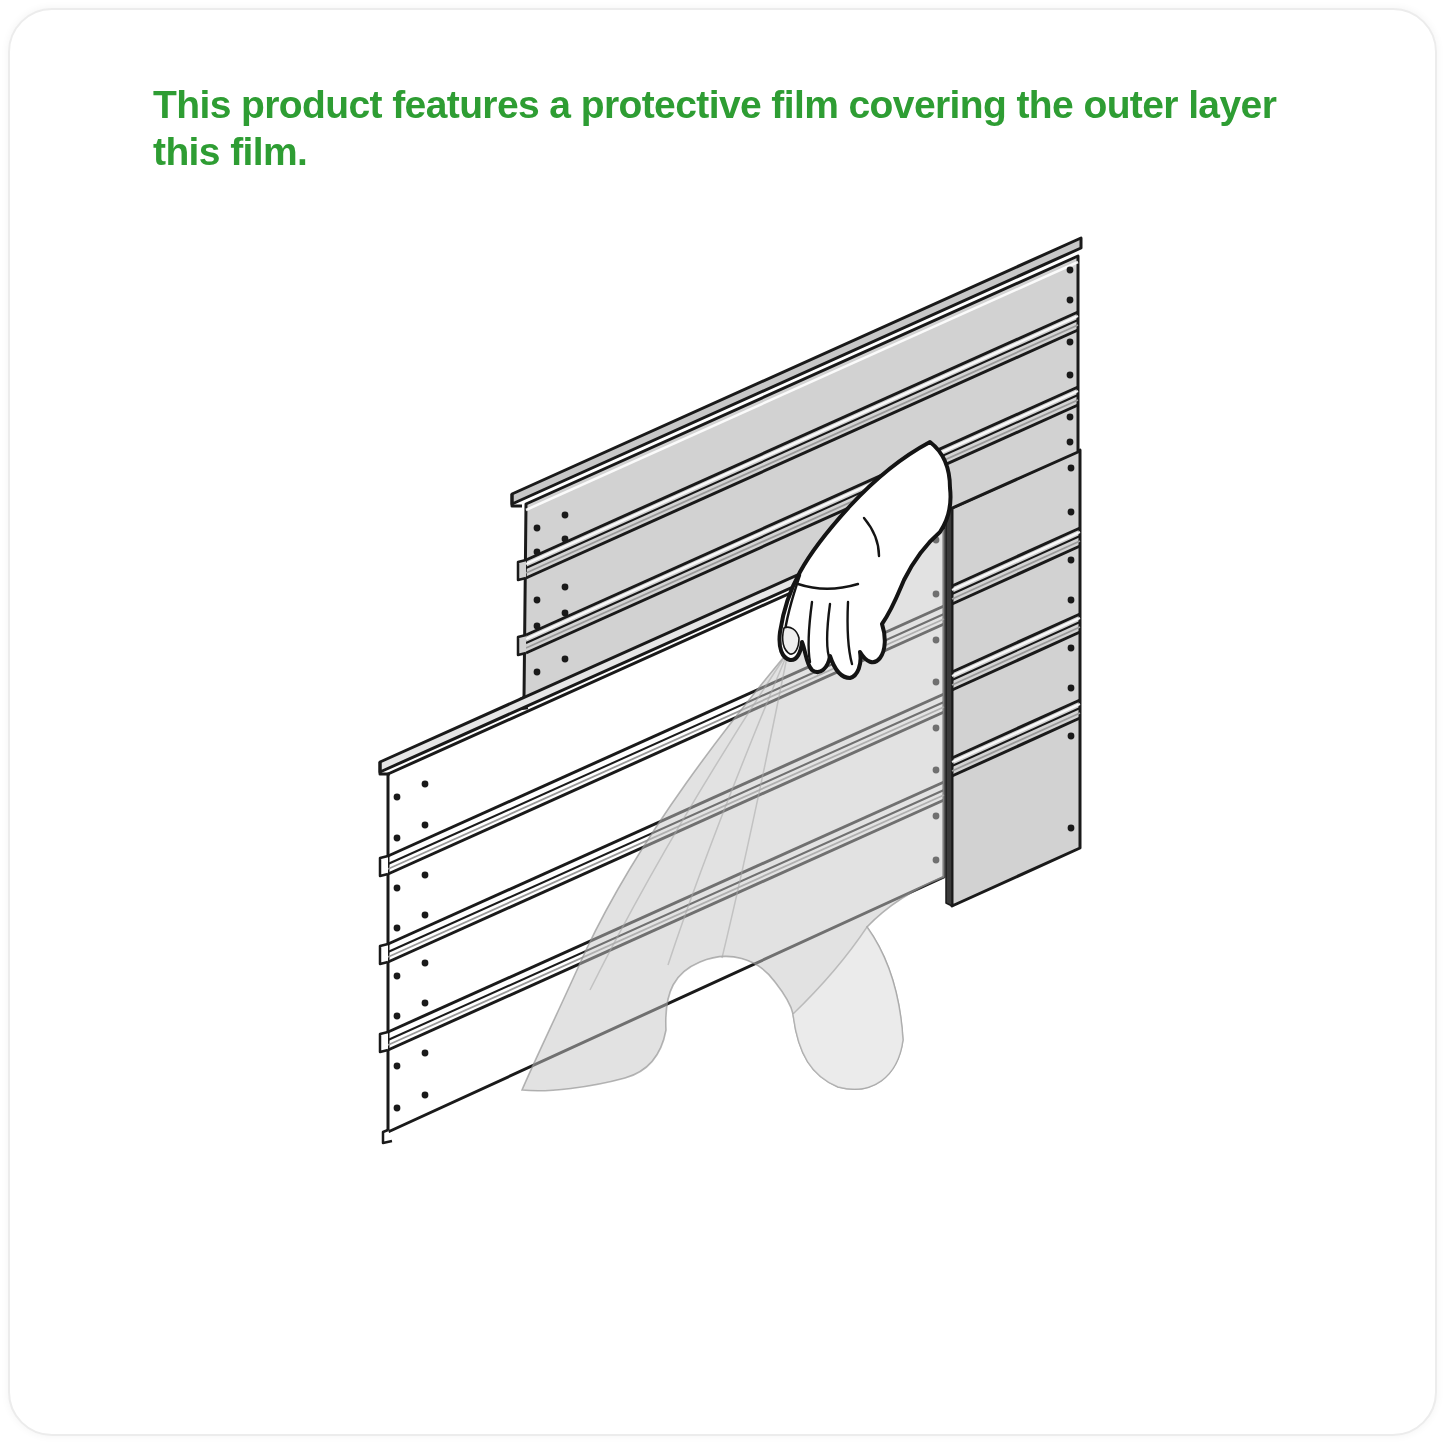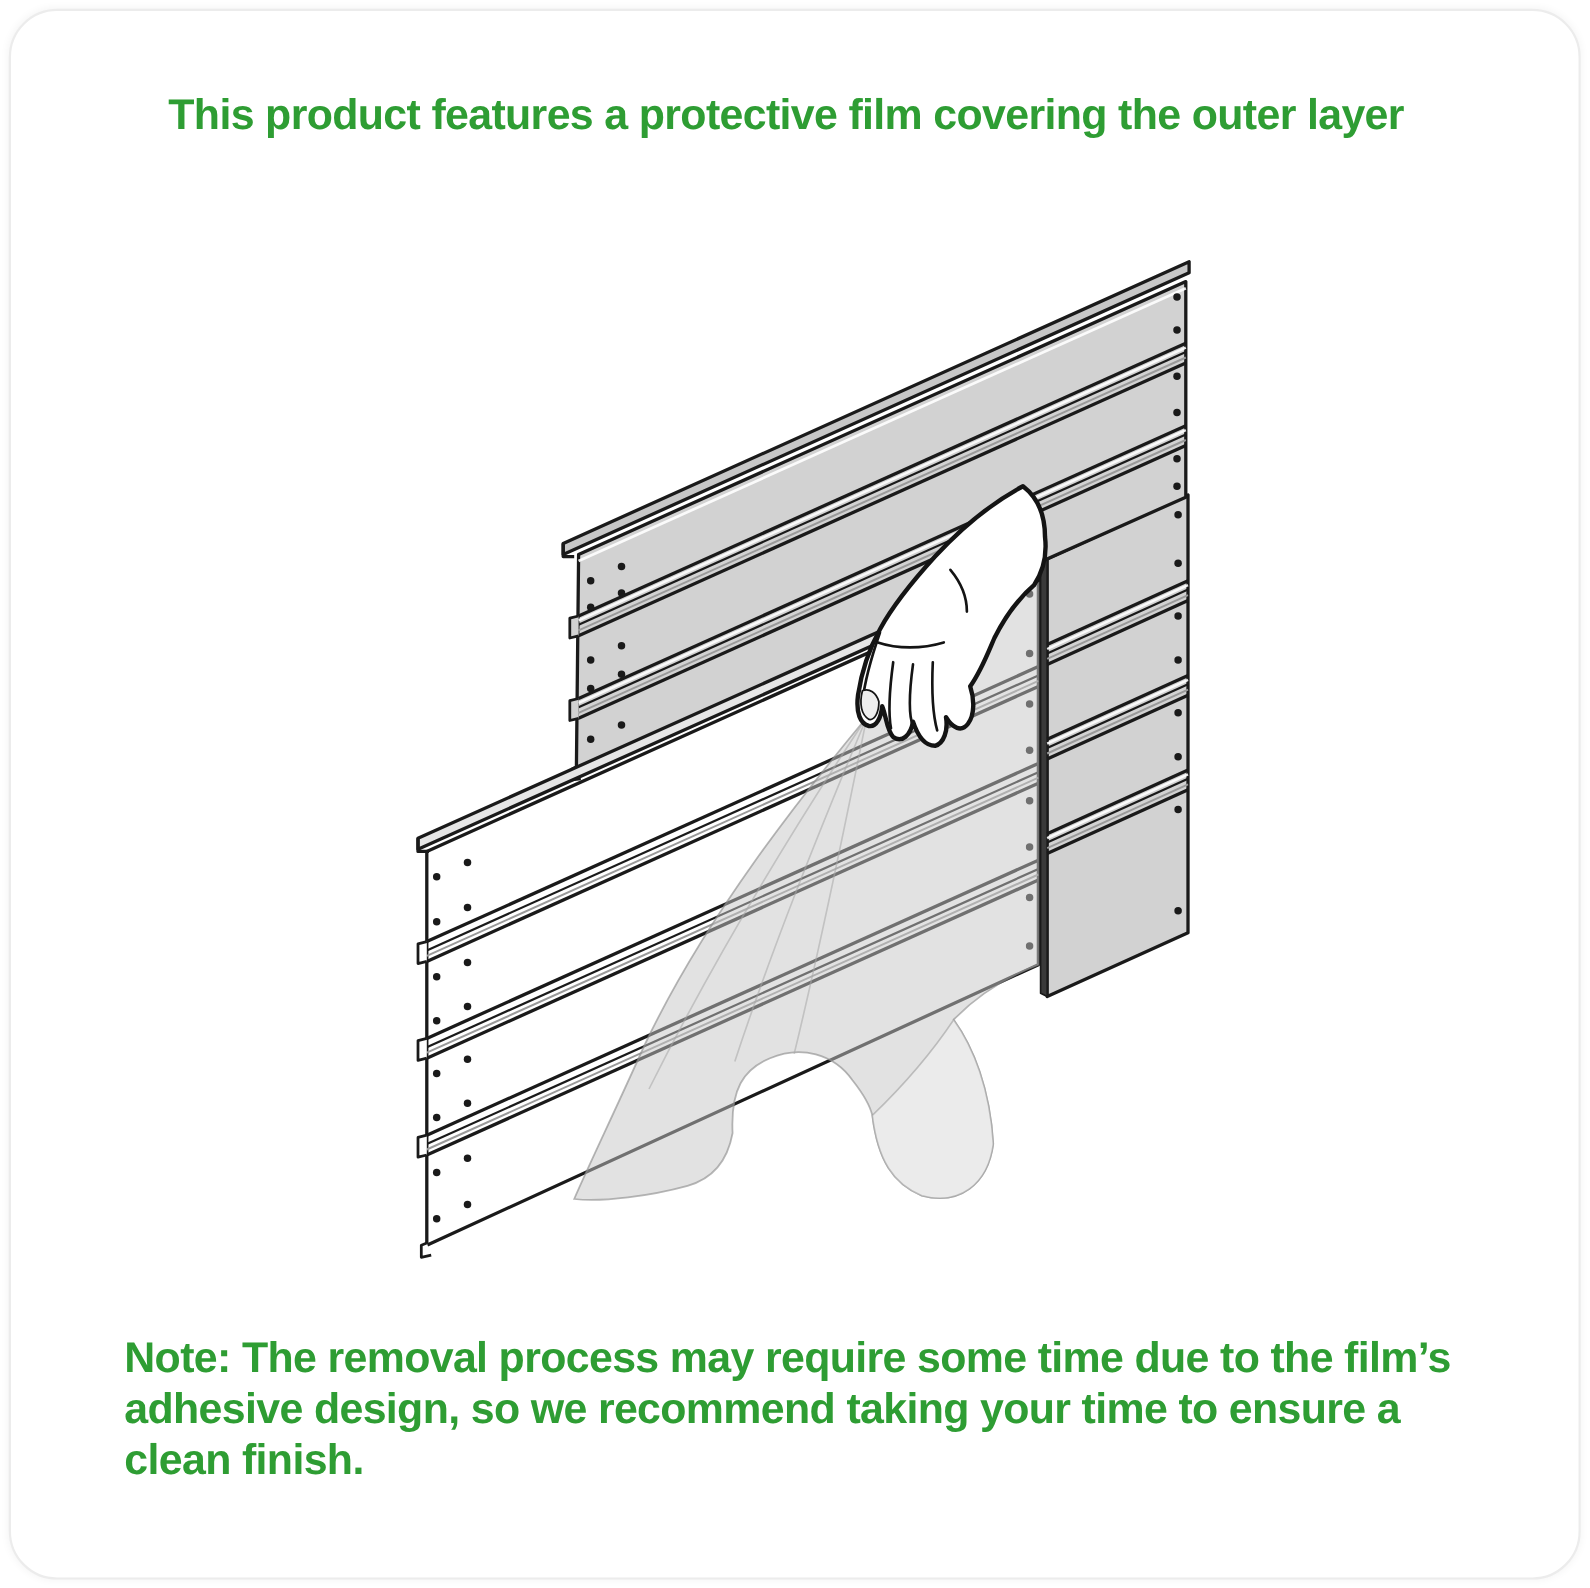--- a/index.html
+++ b/index.html
@@ -34,20 +34,21 @@
   }
 </style>
 </head>
 <body>
 
 <div class="page">
   <div class="card"></div>
 
   <div class="note note-top" style="color:#2e9d33;">
       <div>This product features a protective film covering the outer layer</div>
+      <div>this film.</div>
     </div>
 
   <svg class="illustration" viewBox="0 0 1445 1444" xmlns="http://www.w3.org/2000/svg">
 
     <g stroke-linejoin="round">
       <polygon points="952,508 1080,450 1080,848 952,906" fill="#d2d2d2" stroke="#1a1a1a" stroke-width="3"></polygon>
 
       <polygon points="946,512 952,508 952,906 946,903" fill="#3a3a3a" stroke="#1a1a1a" stroke-width="1.5"></polygon>
 
       <g stroke="#1a1a1a" stroke-width="3" fill="none">
@@ -250,18 +251,13 @@
         <path d="M 830,604 C 827,626 825,648 830,660"></path>
         <path d="M 848,602 C 847,624 847,646 852,664"></path>
         <path d="M 798,584 C 816,590 838,590 858,584"></path>
         <path d="M 864,518 C 874,530 879,544 879,556"></path>
       </g>
 
       <path d="M 784,628 C 781,640 783,650 790,654 C 795,655 799,648 799,638 C 797,630 790,625 784,628 Z" fill="#eeeeee" stroke="#141414" stroke-width="1.6"></path>
     </g>
   </svg>
 
-  <div class="note note-bottom" style="color:#2e9d33;">
-      <div>Note: The removal process may require some time due to the film’s</div>
-      <div>adhesive design, so we recommend taking your time to ensure a</div>
-      <div>clean finish.</div>
-    </div>
 </div>
 
 </body></html>

